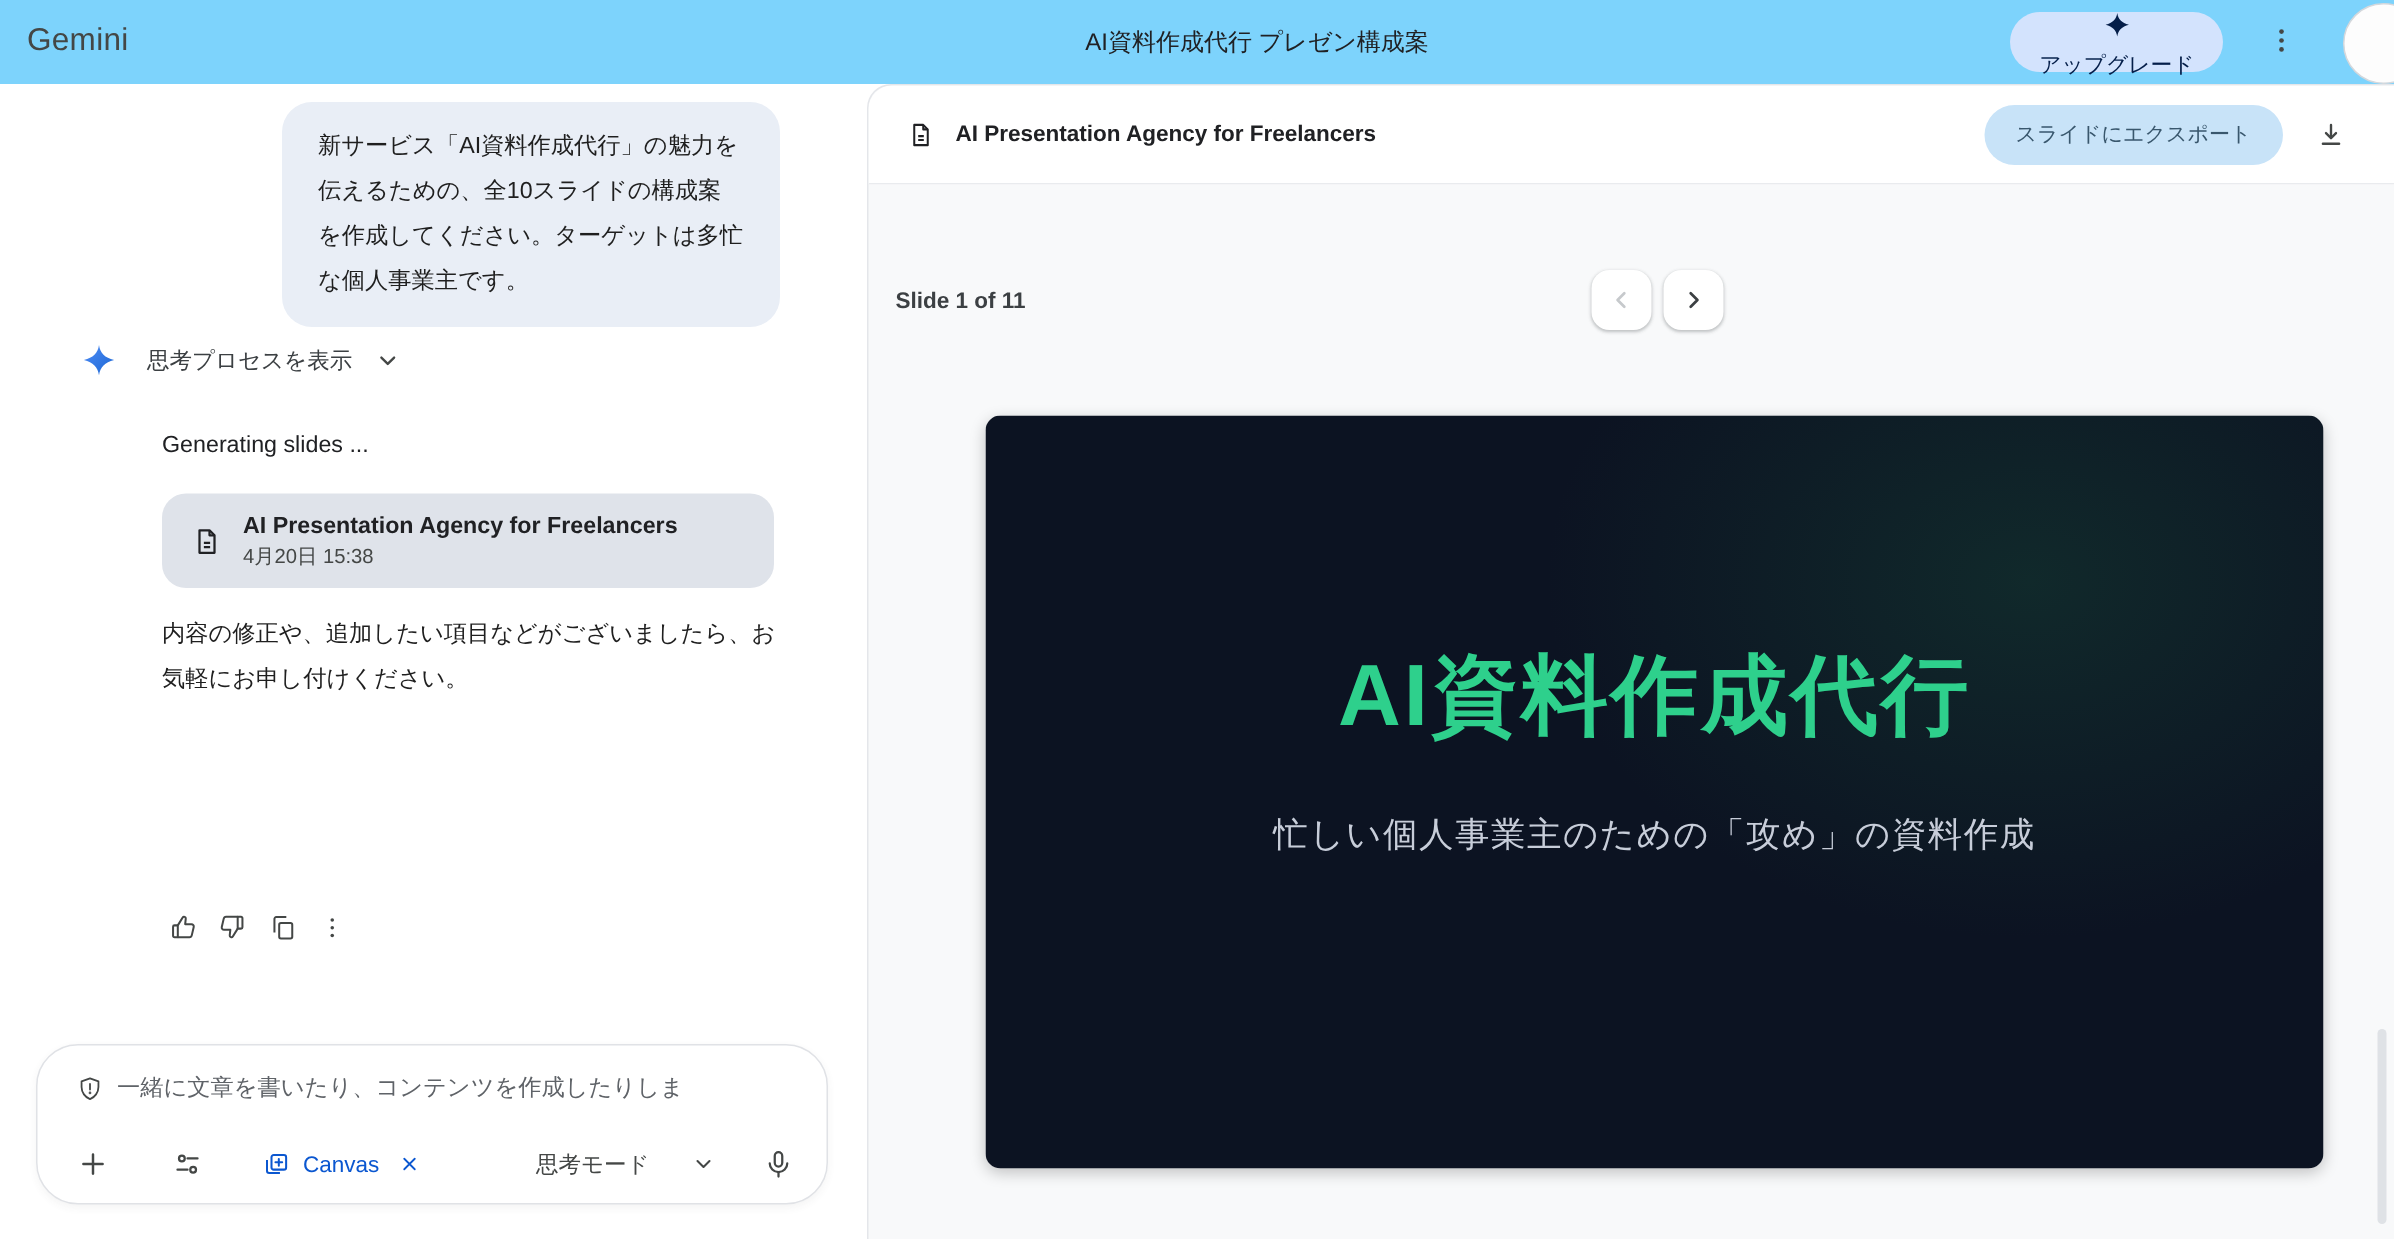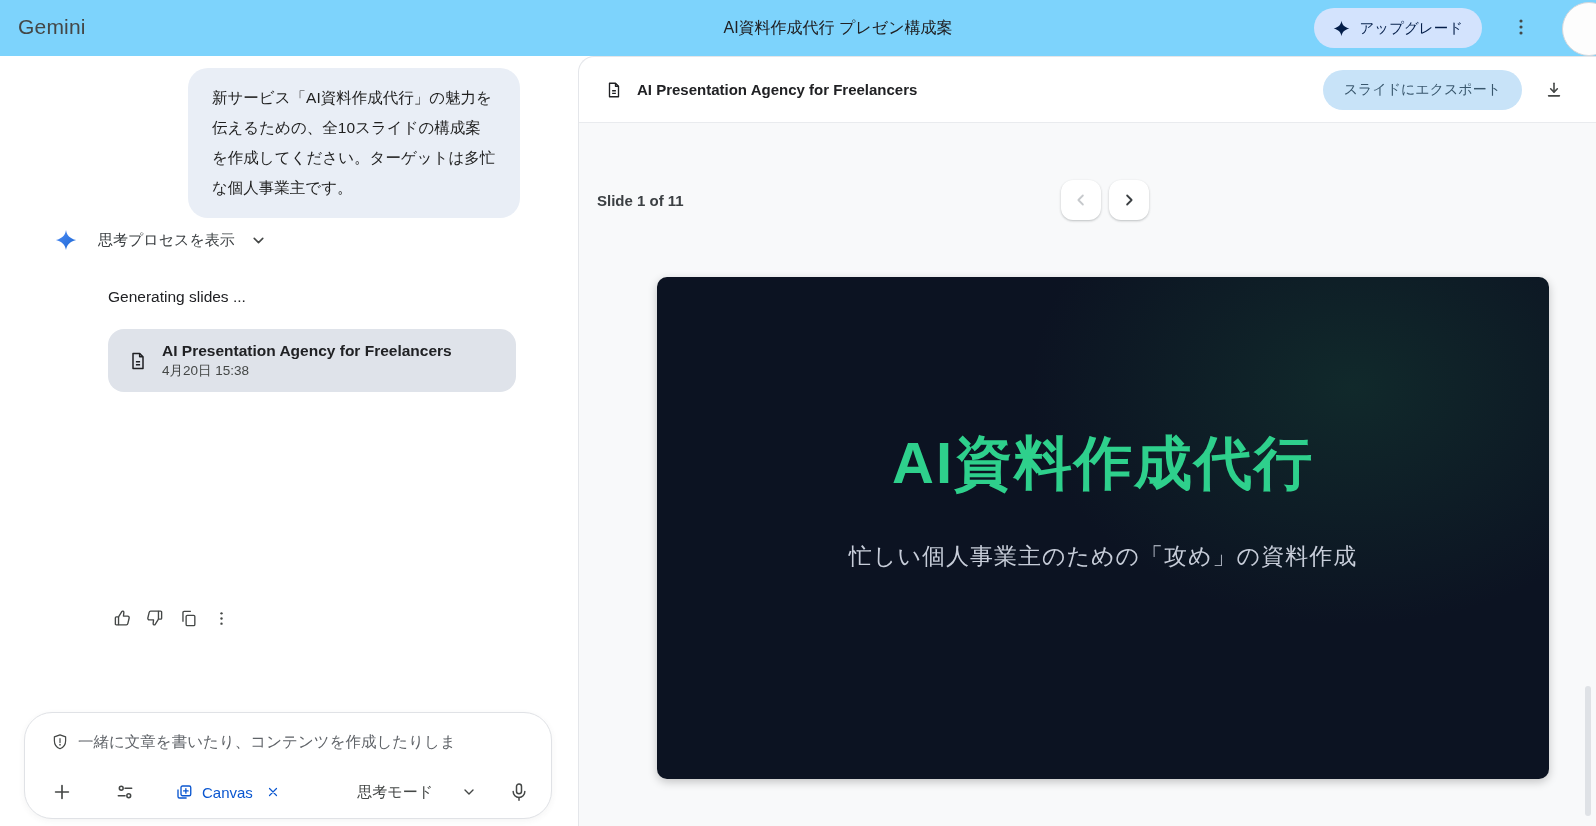--- a/index.html
+++ b/index.html
@@ -11,21 +11,21 @@
   .icon { display:inline-flex; align-items:center; justify-content:center; flex:0 0 auto; }
   .icon svg { display:block; }
 
   
   .topbar { position:absolute; left:0; top:0; width:100%; height:56px; background:#7dd3fc; z-index:5; }
   .logo { position:absolute; left:18px; top:15px; font-size:21px; font-weight:500; color:#444746; letter-spacing:.2px; }
   .app-title { position:absolute; left:calc(50% + 40px); top:18px; transform:translateX(-50%);
     font-size:16px; font-weight:500; color:#202124; white-space:nowrap; }
   .upgrade-pill { position:absolute; right:114px; top:8px; height:40px; border-radius:20px;
     background:var(--upgrade_pill_bg,#d3e3fd); color:#041e49; display:flex; align-items:center; gap:9px;
-    padding:0 19px; font-size:14.5px; border:none; cursor:pointer; }
+    padding:0 19px; font-size:14.5px; border:none; cursor:pointer;flex-direction:column; }
   .topbar-more { position:absolute; right:64px; top:16px; color:#444746; cursor:pointer; }
   .avatar { position:absolute; right:-20px; top:2px; width:54px; height:54px; border-radius:50%;
     background:#fdfdfd; border:1px solid #d5d8dc; }
 
   
   .user-bubble { position:absolute; left:188px; top:68px; width:332px; background:var(--user_bubble_bg,#e9eef6);
     border-radius:20px; padding:15px 24px; font-size:15.5px; line-height:30px; color:#1f1f1f; }
   .thought-row { position:absolute; left:55px; top:229px; display:flex; align-items:center; cursor:pointer; }
   .thought-row .label { margin-left:21px; font-size:15px; color:#3c4043; }
   .thought-row .chev { margin-left:15px; color:#444746; }
@@ -35,21 +35,21 @@
     padding-left:20px; gap:14px; cursor:pointer; }
   .file-card .meta .t { font-size:15.5px; font-weight:700; color:#202124; }
   .file-card .meta .s { font-size:13.5px; color:#444746; margin-top:2px; }
   .answer { position:absolute; left:108px; top:408px; width:416px; font-size:15.5px; line-height:30px; color:#1f1f1f; }
   .answer p + p { margin-top:14px; }
   .actions-row { position:absolute; left:108px; top:604px; display:flex; gap:5px; color:#444746; }
   .actions-row .abtn { width:28px; height:28px; display:flex; align-items:center; justify-content:center;
     border-radius:50%; cursor:pointer; }
 
   
-  .composer { position:absolute; left:24px; top:712px; width:528px; height:107px; background:#fff;
+  .composer { position:absolute; left:24px; top:696px; width:528px; height:107px; background:#fff;
     border:1px solid #e0e2e6; border-radius:28px; box-shadow:0 2px 6px rgba(60,64,67,.06); }
   .composer-top { position:absolute; left:26px; right:20px; top:20px; display:flex; align-items:center; gap:9px; color:#444746; }
   .composer-input { border:none; outline:none; flex:1; font-size:15.5px; font-family:inherit; color:#1f1f1f; background:transparent; }
   .composer-input::placeholder { color:#5f6368; opacity:1; }
   .composer-bottom { position:absolute; left:26px; right:22px; bottom:15px; display:flex; align-items:center; color:#444746; }
   .tool-btn { cursor:pointer; color:#444746; }
   .canvas-chip { display:flex; align-items:center; gap:9px; color:var(--accent_blue,#0b57d0); cursor:pointer; }
   .canvas-chip .clabel { font-size:15px; font-weight:500; }
   .mode-switch { display:flex; align-items:center; gap:28px; color:#444746; font-size:15px; cursor:pointer; }
 
@@ -138,20 +138,21 @@
         <path d="M9.5 13h5M9.5 16.5h5"></path>
       </svg>
   </span>
   <div class="meta">
     <div class="t">AI Presentation Agency for Freelancers</div>
     <div class="s">4月20日 15:38</div>
   </div>
 </div>
 
 <div class="answer">
+  <p>内容の修正や、追加したい項目などがございましたら、お気軽にお申し付けください。</p>
 </div>
 
 <div class="actions-row">
   <span class="abtn icon">
     <svg width="19" height="19" viewBox="0 0 24 24" fill="none" stroke="currentColor" stroke-width="1.7" stroke-linejoin="round">
         <path d="M7 10v10H4.2c-.7 0-1.2-.5-1.2-1.2v-7.6c0-.7.5-1.2 1.2-1.2H7z"></path>
         <path d="M7 10l4.1-6.6c.8-1.3 2.8-.6 2.6 1L13.2 9h5.3c1.3 0 2.2 1.2 1.9 2.4l-1.6 6.8c-.2.9-1 1.8-2 1.8H7"></path>
       </svg>
   </span>
   <span class="abtn icon" style="transform:rotate(180deg);">

